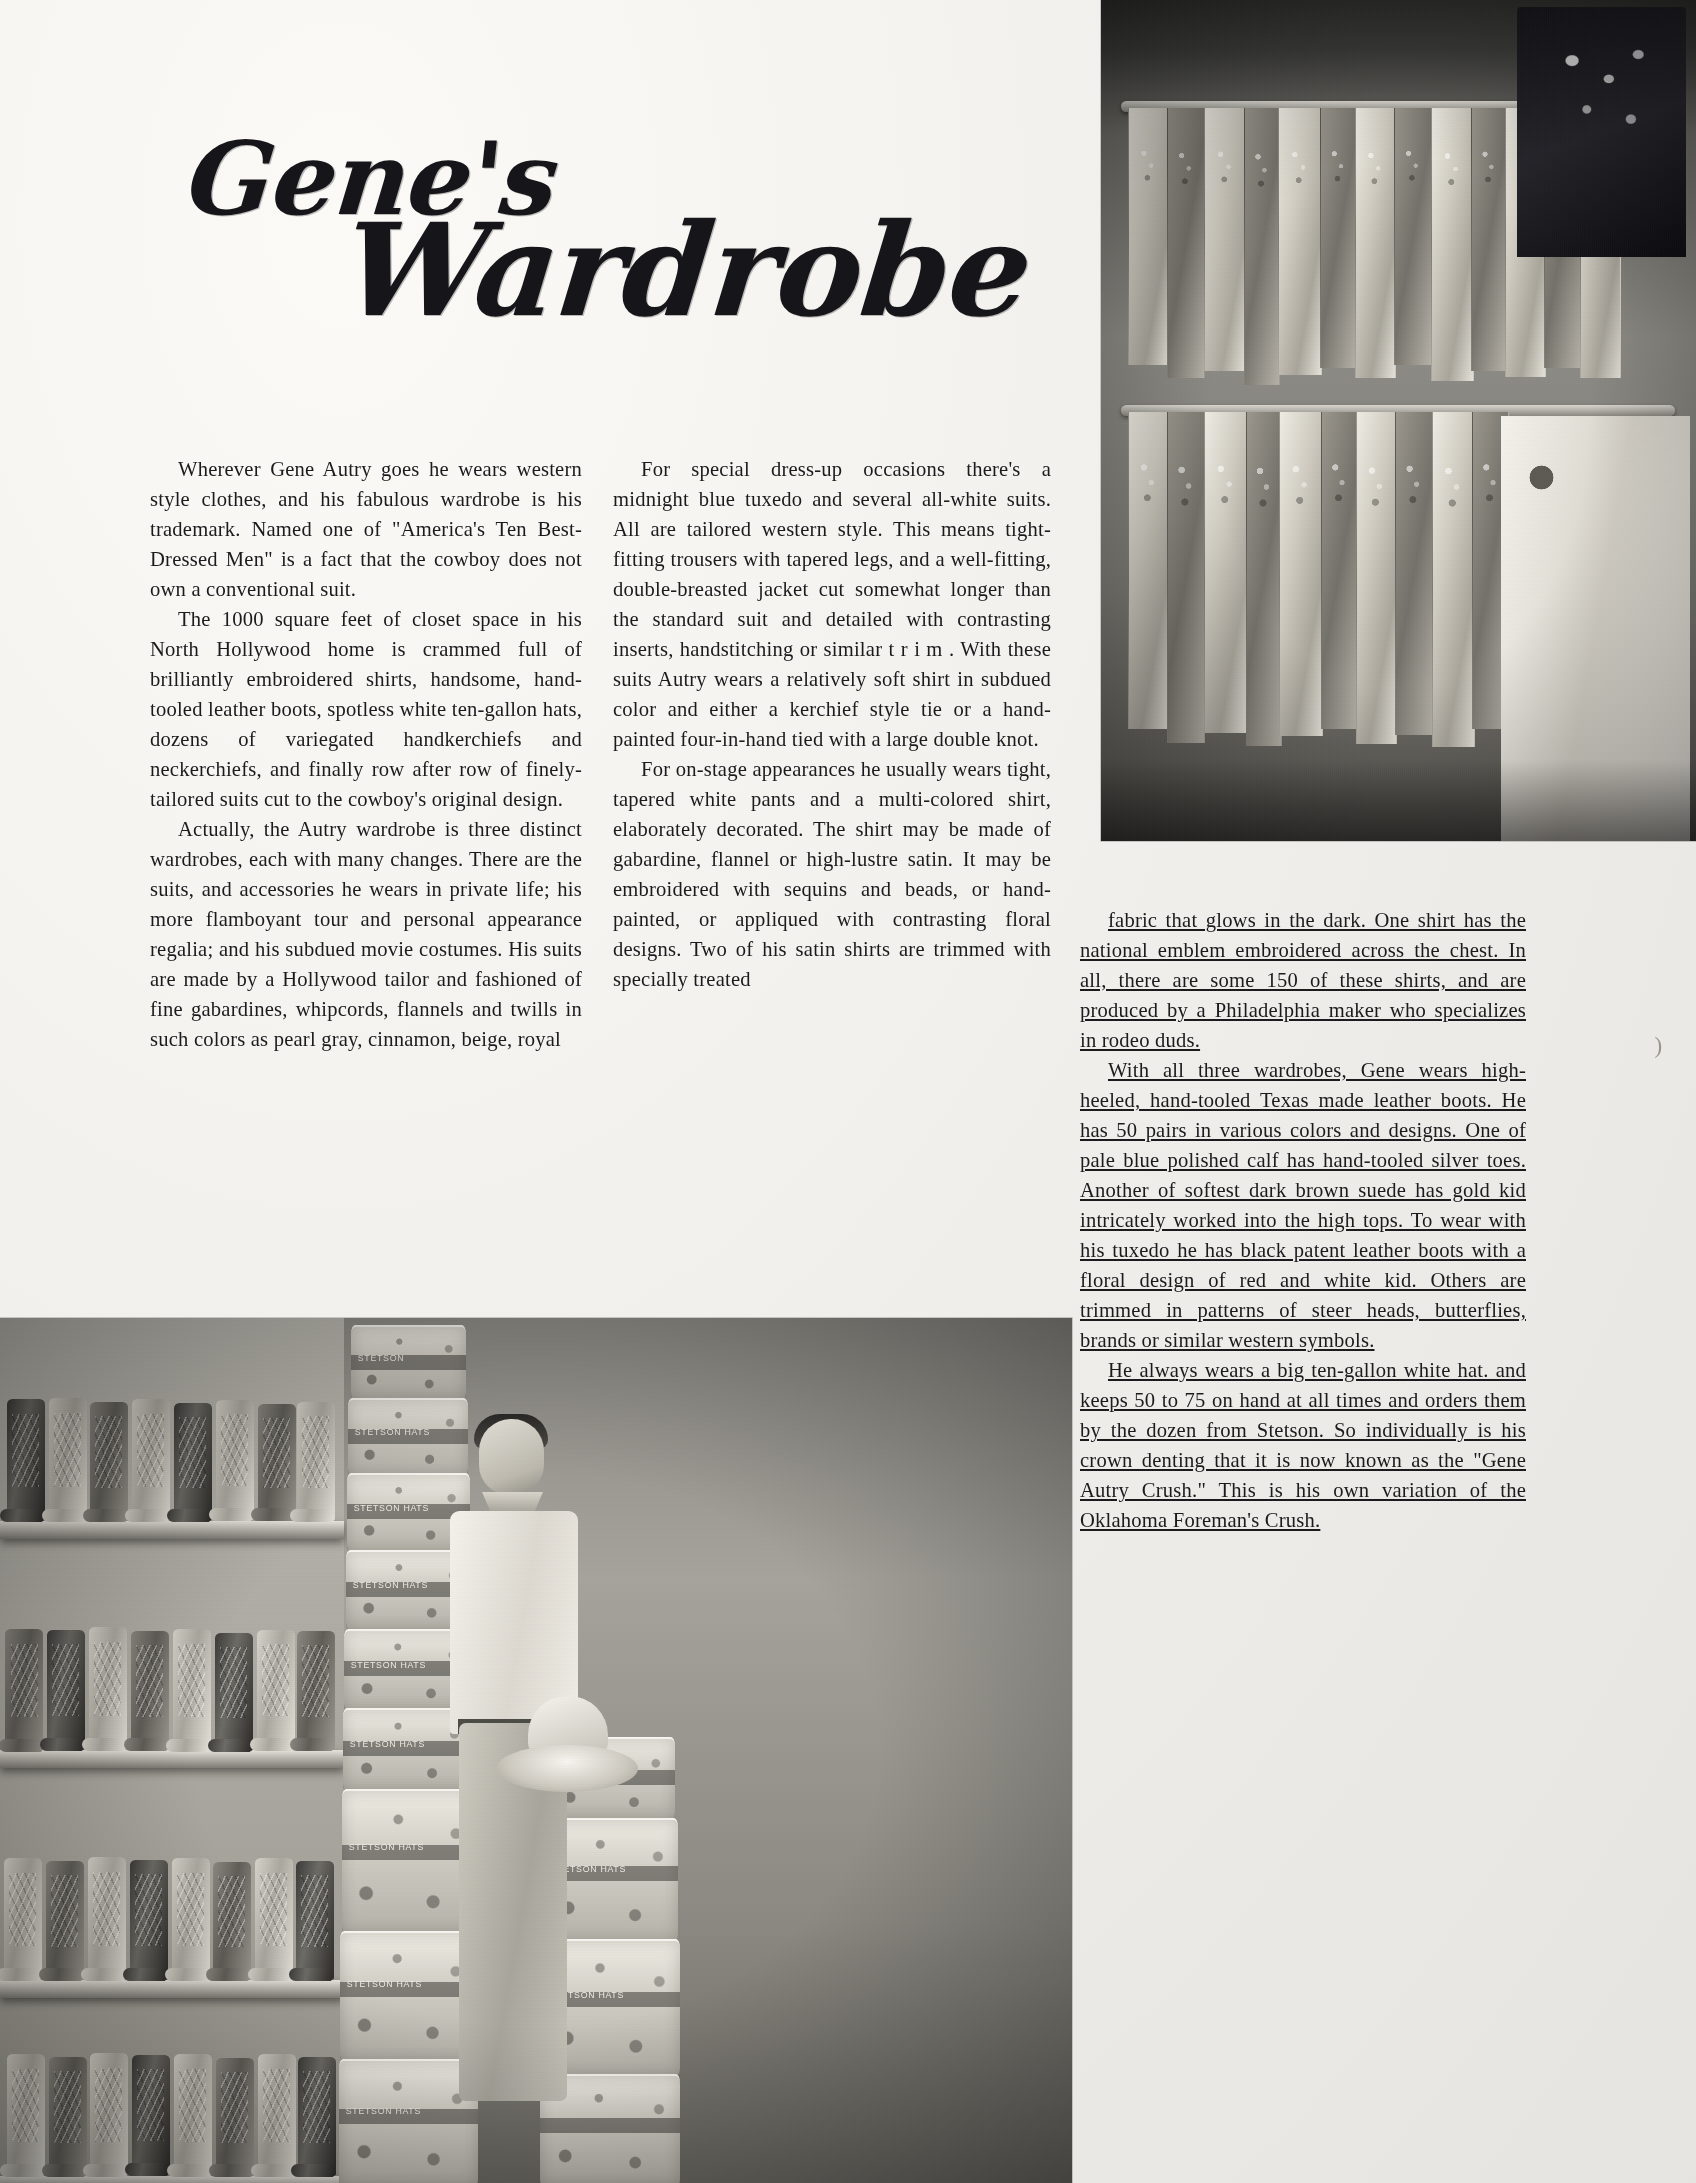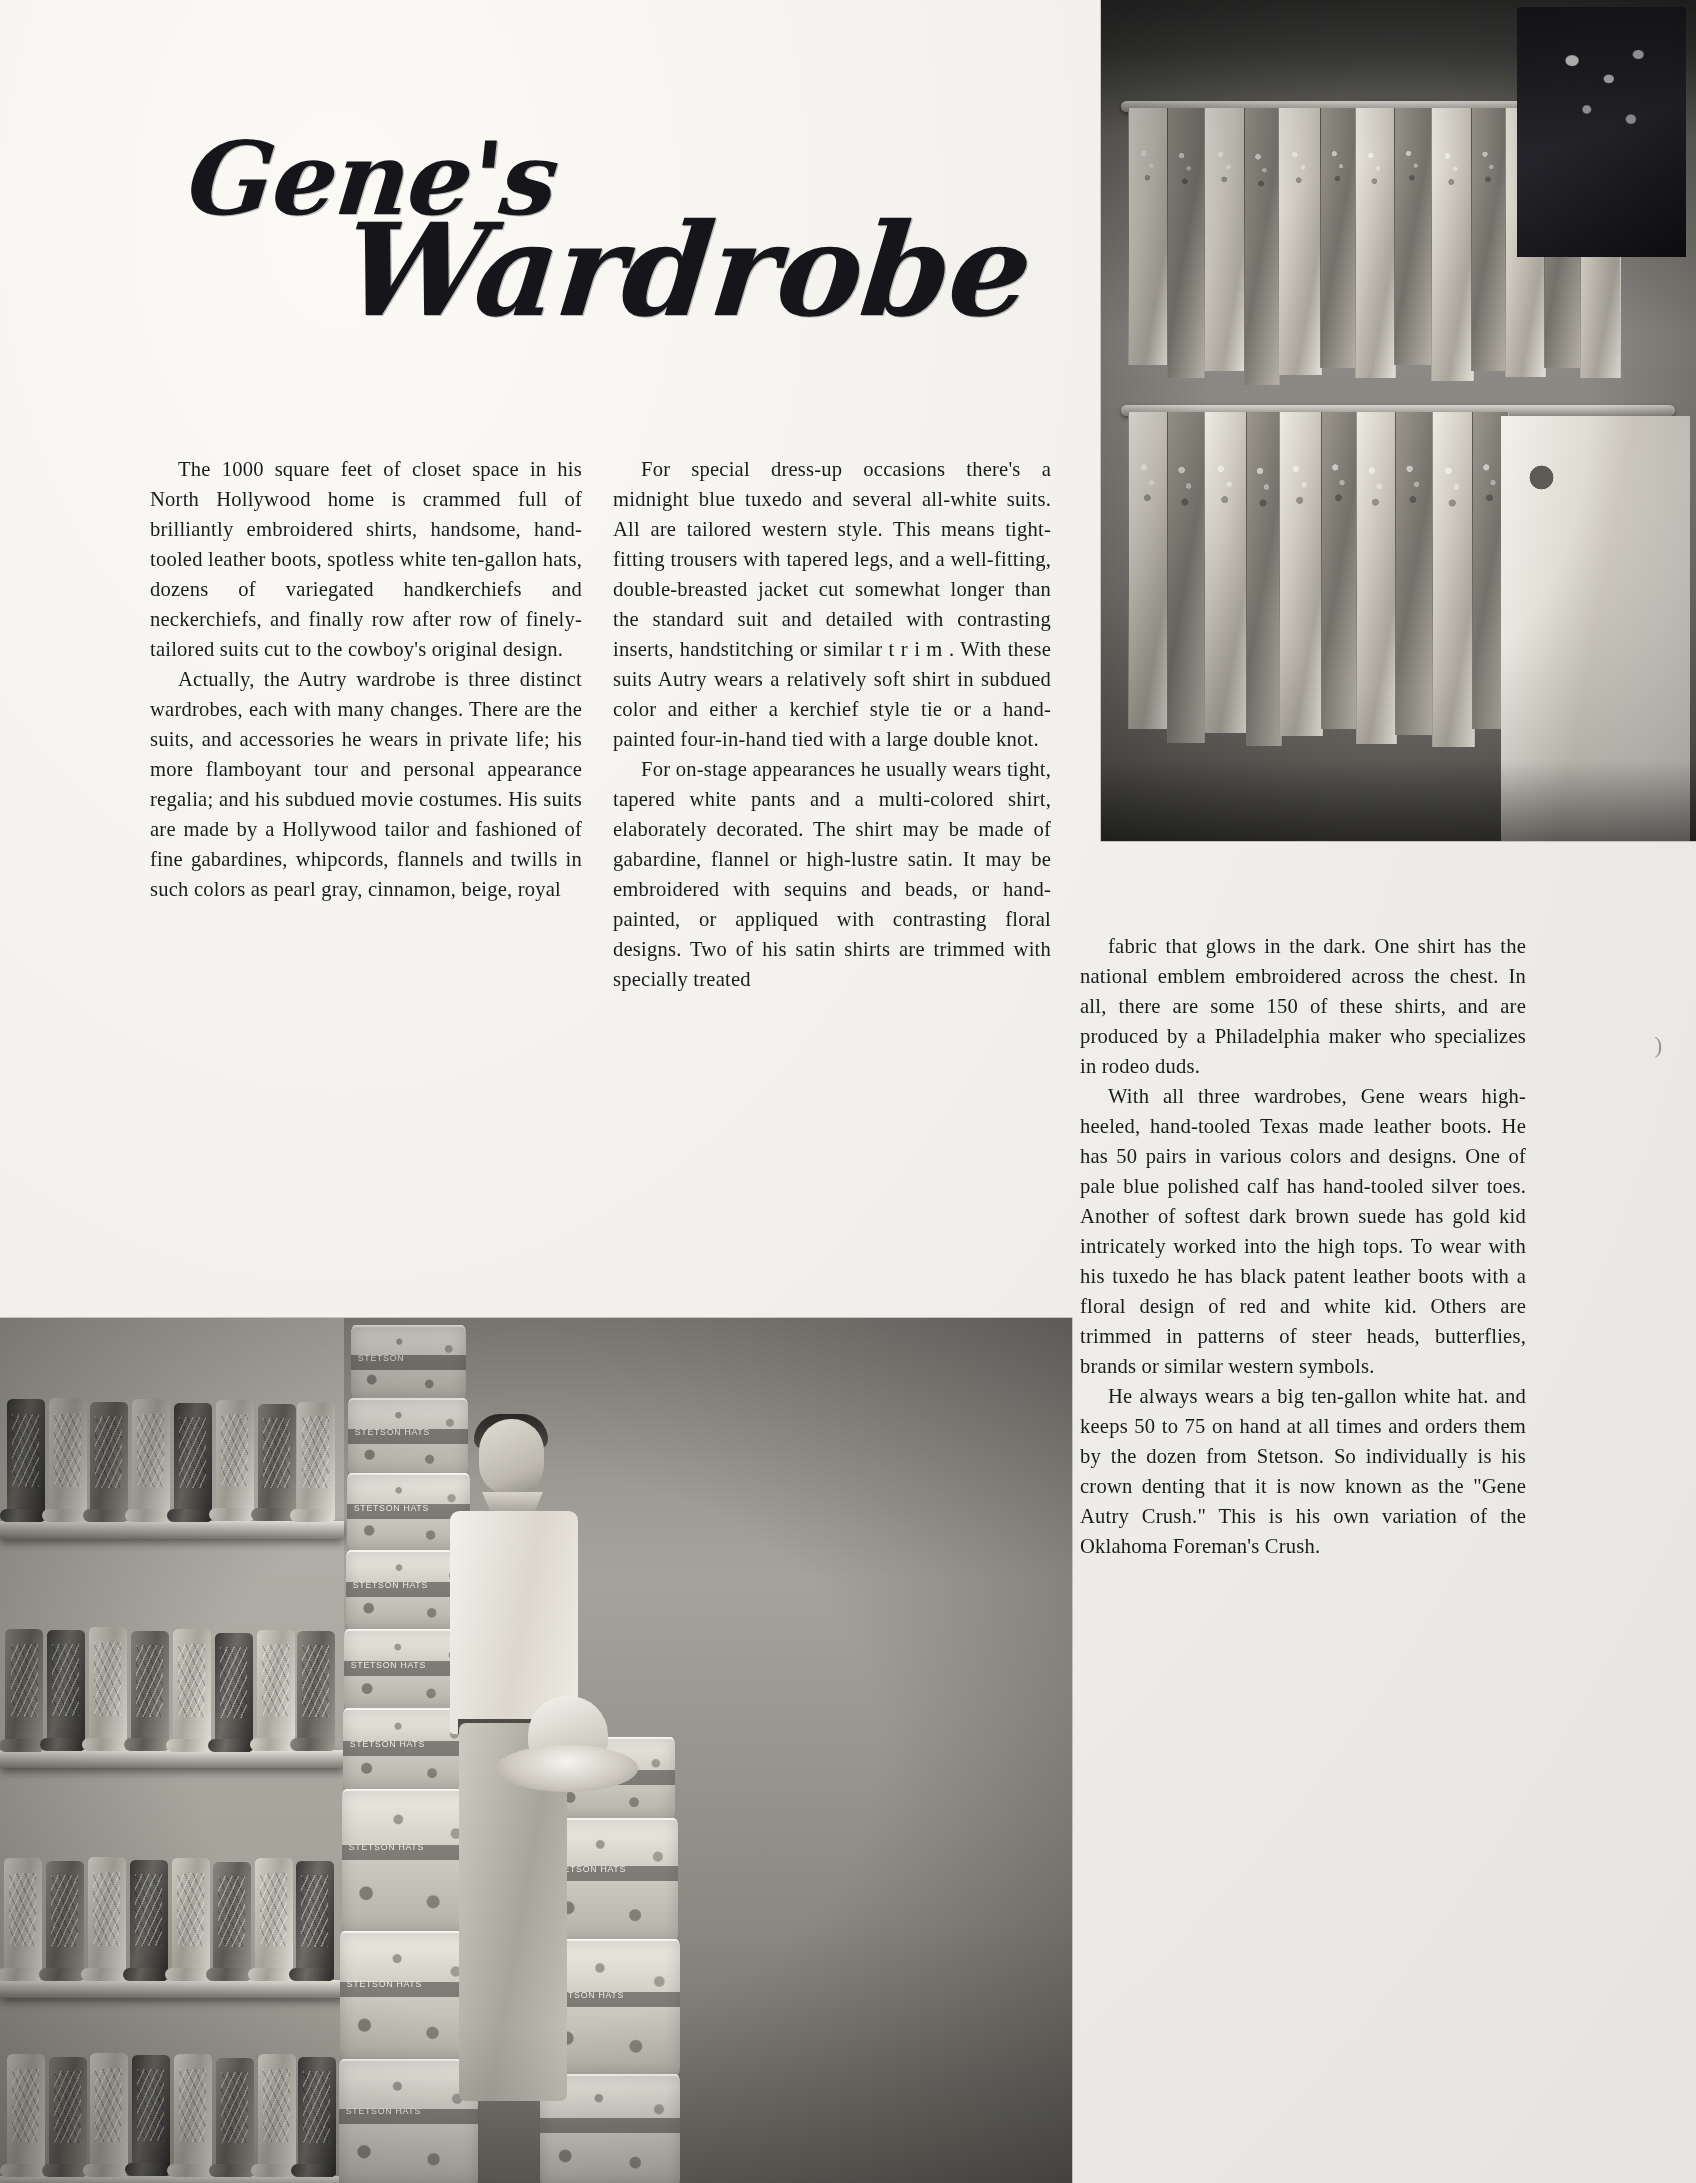--- a/index.html
+++ b/index.html
@@ -68,21 +68,21 @@
   .col p {
     margin: 0;
     text-indent: 28px;
   }
   .col p + p {
     margin-top: 0;
   }
 
   #col-1 { left: 150px;  top: 454px;  width: 432px; }
   #col-2 { left: 613px;  top: 454px;  width: 438px; }
-  #col-3 { left: 1080px; top: 931px; width: 446px; }
+  #col-3 { left: 1080px; top: 905px; width: 446px; text-decoration: underline; }
 
   
   .photo {
     position: absolute;
     overflow: hidden;
     background: #5a5a58;
     box-shadow: 0 0 0 0.7px rgba(0,0,0,0.25);
   }
   #photo-closet-shirts {
     left: 1101px;
@@ -405,20 +405,21 @@
 
     <div class="yoke-jacket"></div>
     <div class="white-shirt-big"></div>
 
     <div class="floor-shadow"></div>
     <div class="grain"></div>
     <div class="vignette"></div>
   </div>
 
   <div class="col" id="col-1">
+    <p>Wherever Gene Autry goes he wears western style clothes, and his fabulous wardrobe is his trademark. Named one of "America's Ten Best-Dressed Men" is a fact that the cowboy does not own a conventional suit.</p>
     <p>The 1000 square feet of closet space in his North Hollywood home is crammed full of brilliantly embroidered shirts, handsome, hand-tooled leather boots, spotless white ten-gallon hats, dozens of variegated handkerchiefs and neckerchiefs, and finally row after row of finely-tailored suits cut to the cowboy's original design.</p>
     <p>Actually, the Autry wardrobe is three distinct wardrobes, each with many changes. There are the suits, and accessories he wears in private life; his more flamboyant tour and personal appearance regalia; and his subdued movie costumes. His suits are made by a Hollywood tailor and fashioned of fine gabardines, whipcords, flannels and twills in such colors as pearl gray, cinnamon, beige, royal</p>
   </div>
 
   <div class="col" id="col-2">
     <p>For special dress-up occasions there's a midnight blue tuxedo and several all-white suits. All are tailored western style. This means tight-fitting trousers with tapered legs, and a well-fitting, double-breasted jacket cut somewhat longer than the standard suit and detailed with contrasting inserts, handstitching or similar t r i m . With these suits Autry wears a relatively soft shirt in subdued color and either a kerchief style tie or a hand-painted four-in-hand tied with a large double knot.</p>
     <p>For on-stage appearances he usually wears tight, tapered white pants and a multi-colored shirt, elaborately decorated. The shirt may be made of gabardine, flannel or high-lustre satin. It may be embroidered with sequins and beads, or hand-painted, or appliqued with contrasting floral designs. Two of his satin shirts are trimmed with specially treated</p>
   </div>
 
   <div class="col" id="col-3">

